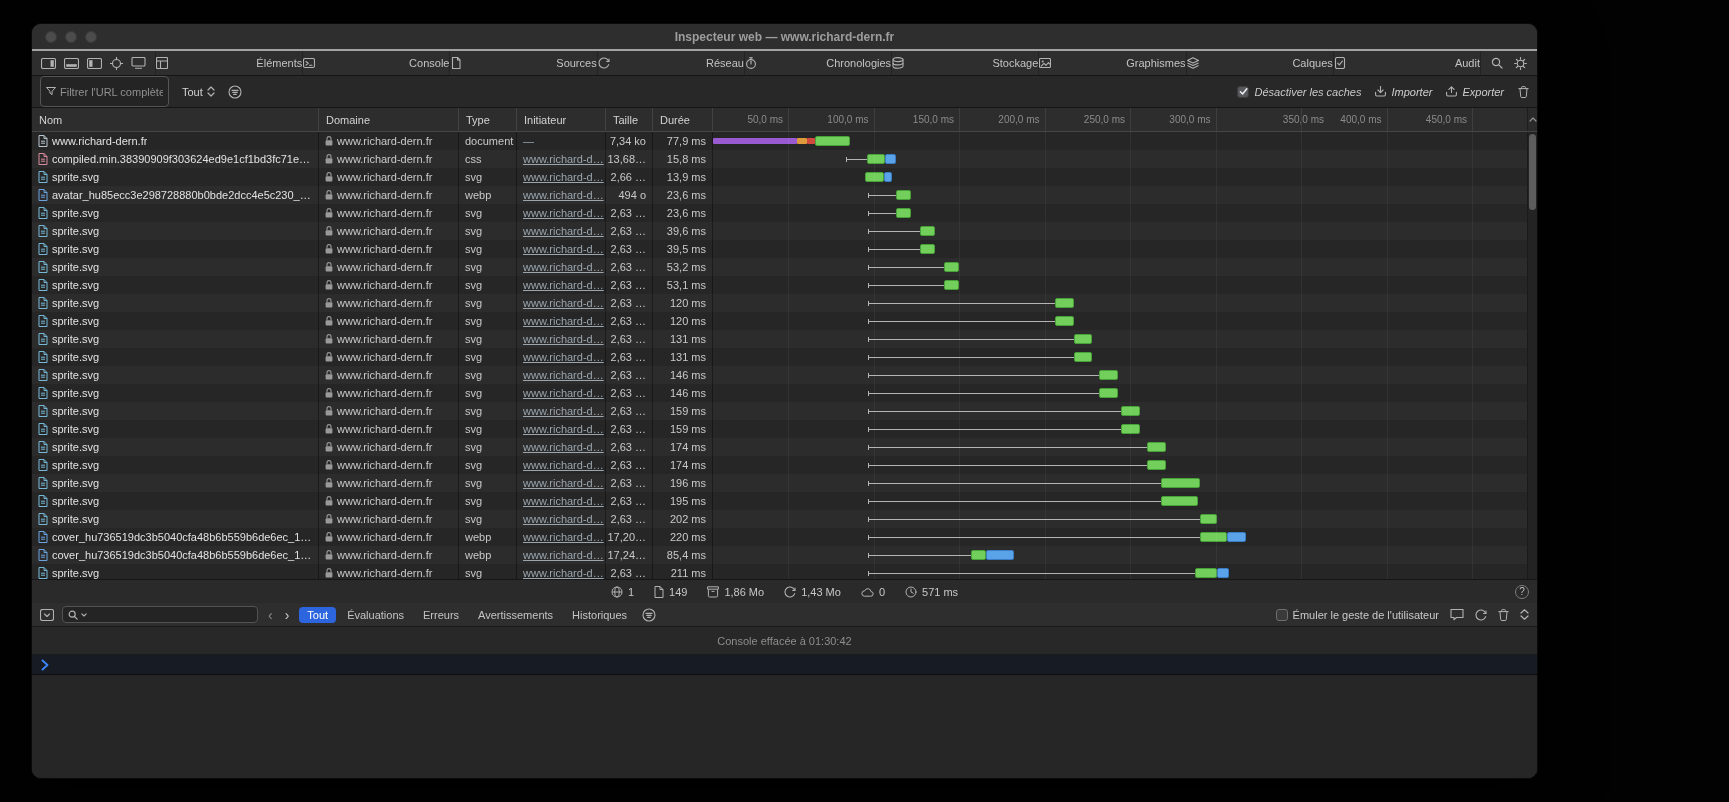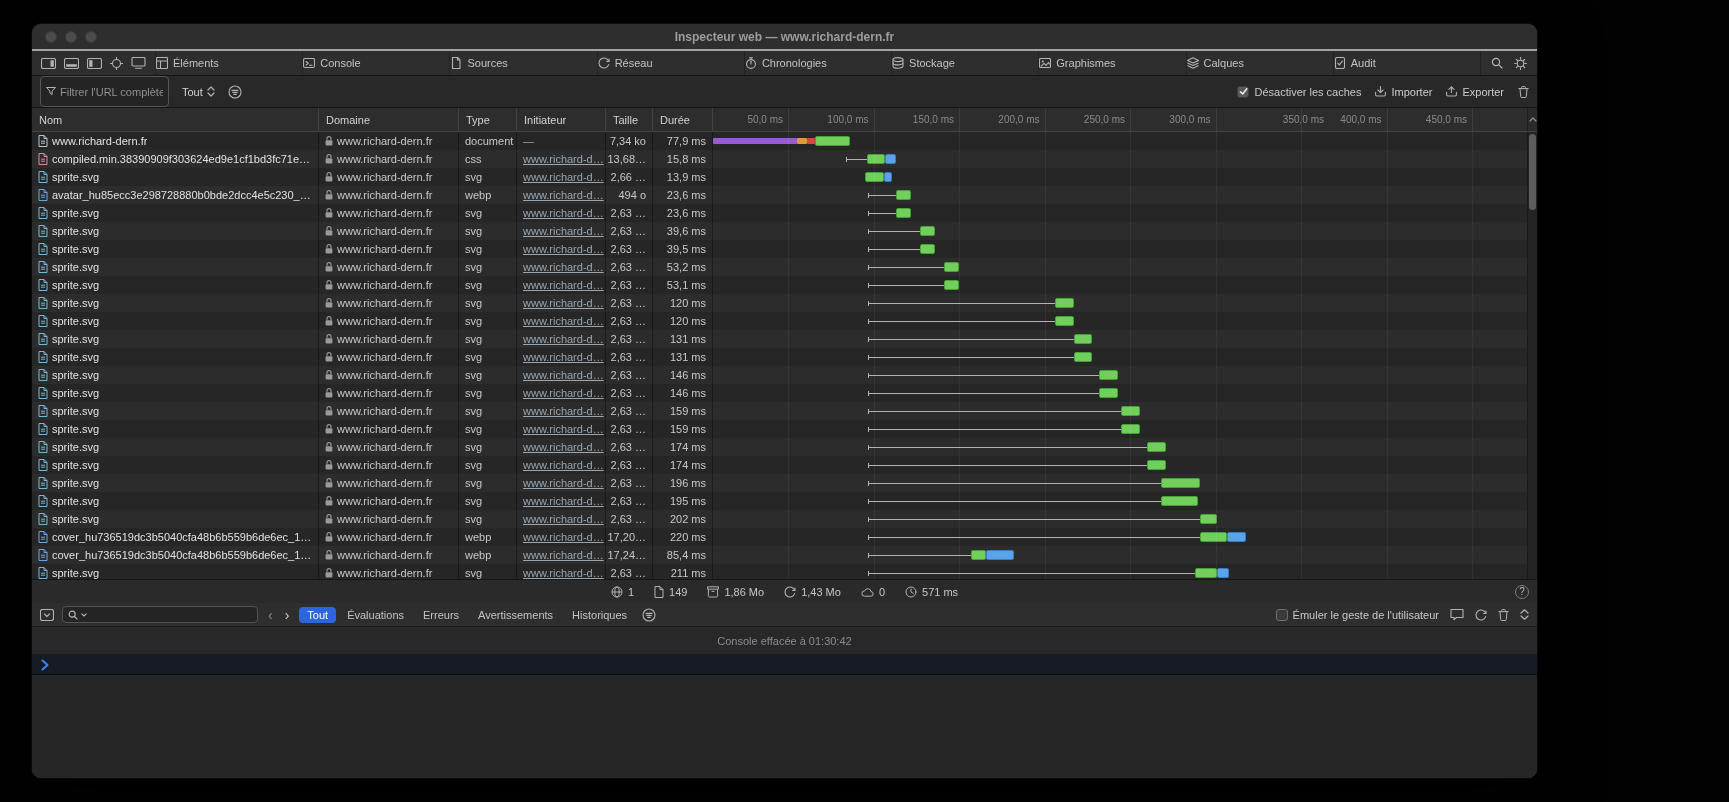--- a/index.html
+++ b/index.html
@@ -15,37 +15,37 @@
   .titlebar { flex:0 0 27px; background:#2e2e2e; border-bottom:2px solid #a3a3a3;
     position:relative; display:flex; align-items:center; justify-content:center; }
   .traffic { position:absolute; left:13px; top:0; height:100%; display:flex; align-items:center; gap:8px; }
   .tl { width:12px; height:12px; border-radius:50%; background:#4c4c4c; border:1px solid #3c3c3c; }
   .window-title { font-size:12px; font-weight:bold; color:#9d9d9d; }
 
   
   .tabbar { flex:0 0 25px; background:#2e2e2e; border-bottom:1px solid #151515; display:flex; align-items:stretch; }
   .tb-left { display:flex; align-items:center; gap:8px; padding:0 9px; }
   .tabs { flex:1; display:flex; }
-  .tab { flex:1; display:flex; align-items:center; justify-content:flex-start; gap:5px;
+  .tab { flex:1; display:flex; align-items:center; justify-content:space-between; gap:5px;
     font-size:11px; color:#c3c3c3; border-left:1px solid #232323; }
   .tb-right { display:flex; align-items:center; gap:11px; padding:0 10px; border-left:1px solid #232323; }
   .ic { display:inline-flex; color:#b2b2b2; }
   .ic svg { display:block; }
 
   
   .filterbar { flex:0 0 26px; background:#282828; border-bottom:1px solid #151515;
     display:flex; align-items:center; gap:8px; padding:0 8px; font-size:11px; }
   .filter-field { width:129px; height:31px; border:1px solid #555; border-radius:4px;
     display:flex; align-items:center; gap:4px; padding:0 5px; background:#242424; }
   .filter-field input, .console-search input { background:transparent; border:0; outline:0;
     color:#cfcfcf; font-size:11px; width:100%; font-family:inherit; }
   .filter-field input::placeholder { color:#909090; }
   .tout-btn { height:18px; display:flex; align-items:center; gap:4px; padding:0 5px;
     color:#d2d2d2; border-radius:4px; }
-  .fb-right { margin-left:auto; display:flex; align-items:center; gap:14px; }
+  .fb-right { margin-left:auto; display:flex; align-items:center; gap:14px;font-style:italic; }
   .check-group { display:flex; align-items:center; gap:5px; color:#c9c9c9; }
   .checkbox { width:12px; height:12px; border-radius:3px; background:#56585c; border:1px solid #3c3c3c;
     display:inline-flex; align-items:center; justify-content:center; }
   .checkbox svg { visibility:hidden; }
   .checkbox.checked svg { visibility:visible; }
   .checkbox:not(.checked) { background:#3a3a3a; border-color:#6e6e6e; }
   .txt-btn { display:flex; align-items:center; gap:5px; color:#cdcdcd; }
 
   
   .net-header { flex:0 0 24px; background:#2d2d2d; border-bottom:1px solid #454545;

